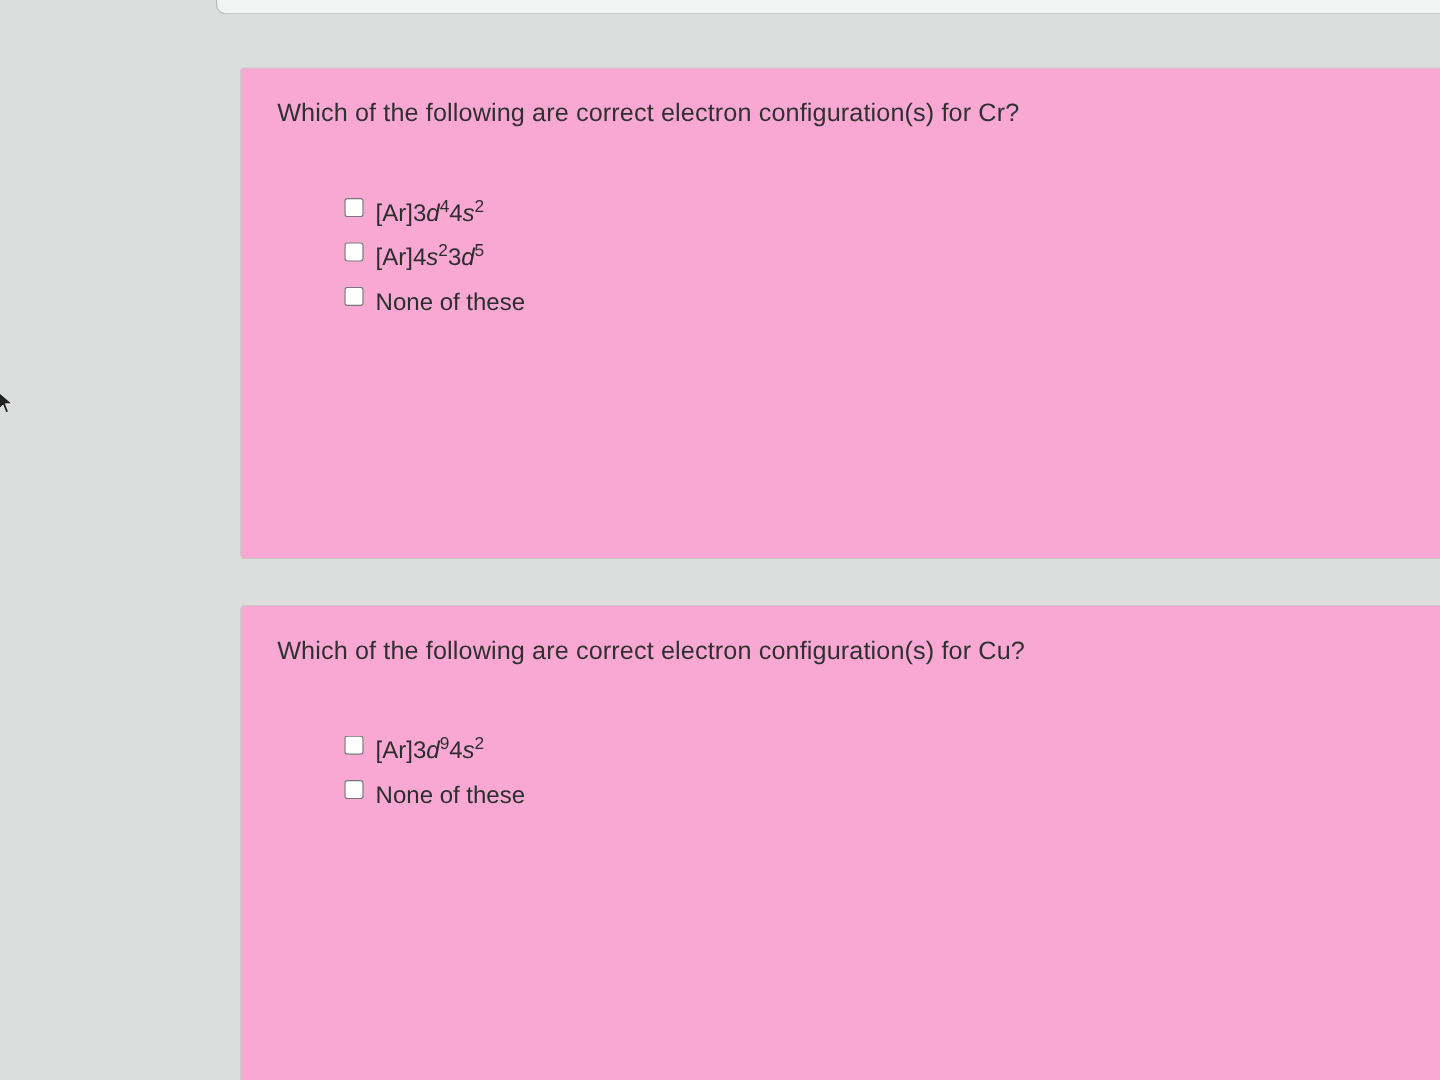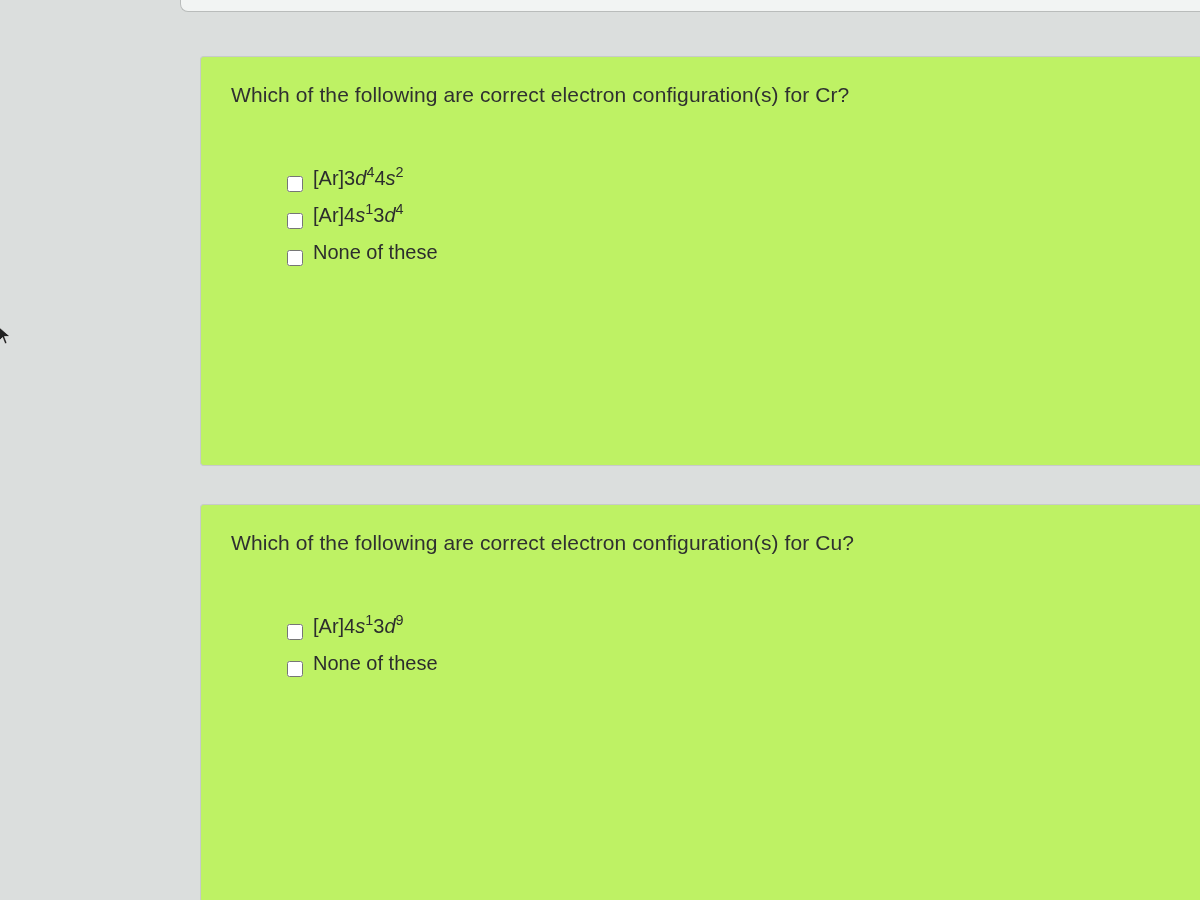--- a/index.html
+++ b/index.html
@@ -27,21 +27,21 @@
       position: absolute;
       left: -2px;
       top: 326px;
       width: 14px;
       height: 20px;
     }
     .card {
       position: absolute;
       left: 200px;
       right: 0;
-      background: #bef264;
+      background: #f9a8d4;
       border: 1px solid #c7cac9;
       border-right: none;
       border-radius: 4px 0 0 4px;
       padding: 26px 30px 50px 30px;
     }
     .card-1 { top: 56px; height: 410px; }
     .card-2 { top: 504px; height: 408px; }
     .question-text {
       font-size: 21px;
       font-weight: 400;
@@ -50,21 +50,21 @@
       letter-spacing: 0.1px;
     }
     .options {
       margin-left: 56px;
       display: flex;
       flex-direction: column;
       gap: 10px;
     }
     .option {
       display: flex;
-      align-items: flex-end;
+      align-items: flex-start;
       gap: 10px;
       font-size: 20px;
       color: #2c2d2d;
     }
     .option input[type="checkbox"] {
       width: 16px;
       height: 16px;
       accent-color: #555;
       cursor: pointer;
       flex-shrink: 0;
@@ -94,48 +94,48 @@
   <div class="options">
 
     <label class="option">
       <input type="checkbox" style="">
       <span class="opt-label">
         <span>[Ar]3</span><i>d</i><sup>4</sup><span>4</span><i>s</i><sup>2</sup>
       </span>
     </label>
 
 
-
     <label class="option">
       <input type="checkbox" style="">
       <span class="opt-label">
-        <span>[Ar]4</span><i>s</i><sup>1</sup><span>3</span><i>d</i><sup>4</sup>
+        <span>[Ar]4</span><i>s</i><sup>2</sup><span>3</span><i>d</i><sup>5</sup>
       </span>
     </label>
+
 
     <label class="option">
       <input type="checkbox" style="">
       <span class="opt-label">None of these</span>
     </label>
 
   </div>
 </div>
 
 <div class="card card-2">
   <div class="question-text">Which of the following are correct electron configuration(s) for Cu?</div>
   <div class="options">
 
-
-
     <label class="option">
       <input type="checkbox" style="">
       <span class="opt-label">
-        <span>[Ar]4</span><i>s</i><sup>1</sup><span>3</span><i>d</i><sup>9</sup>
+        <span>[Ar]3</span><i>d</i><sup>9</sup><span>4</span><i>s</i><sup>2</sup>
       </span>
     </label>
+
+
 
 
     <label class="option">
       <input type="checkbox" style="">
       <span class="opt-label">None of these</span>
     </label>
 
   </div>
 </div>
 

